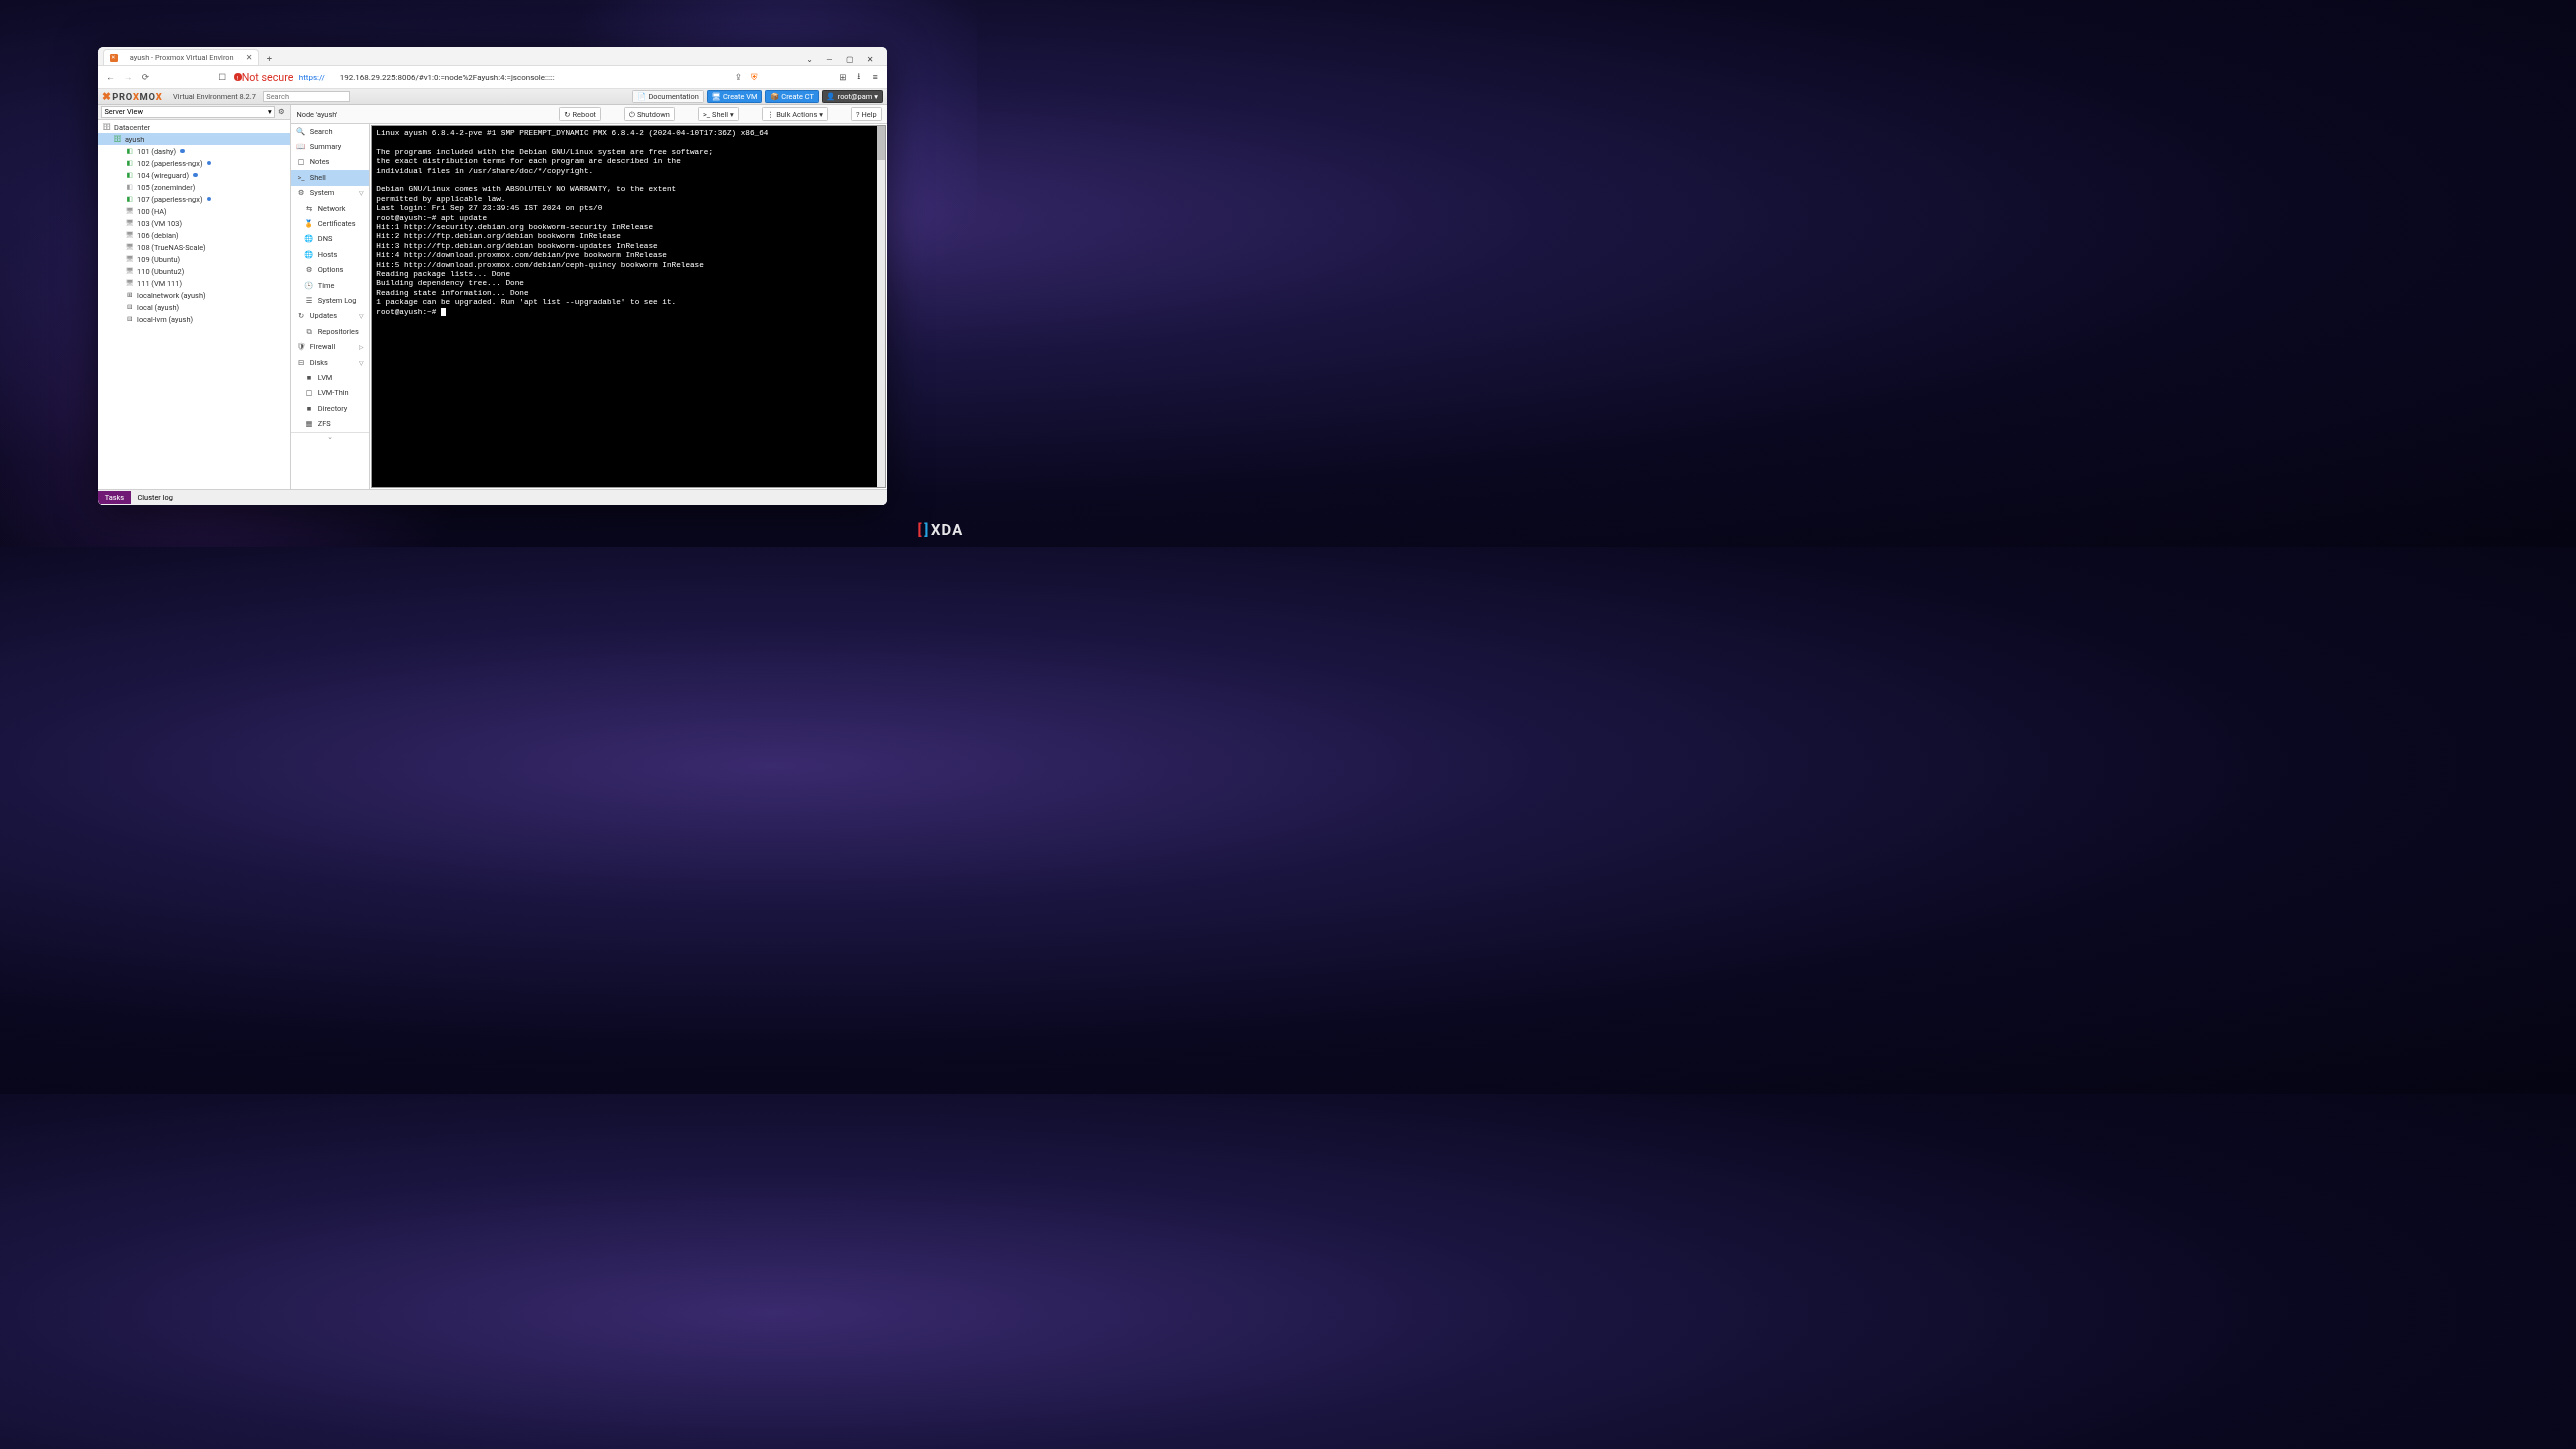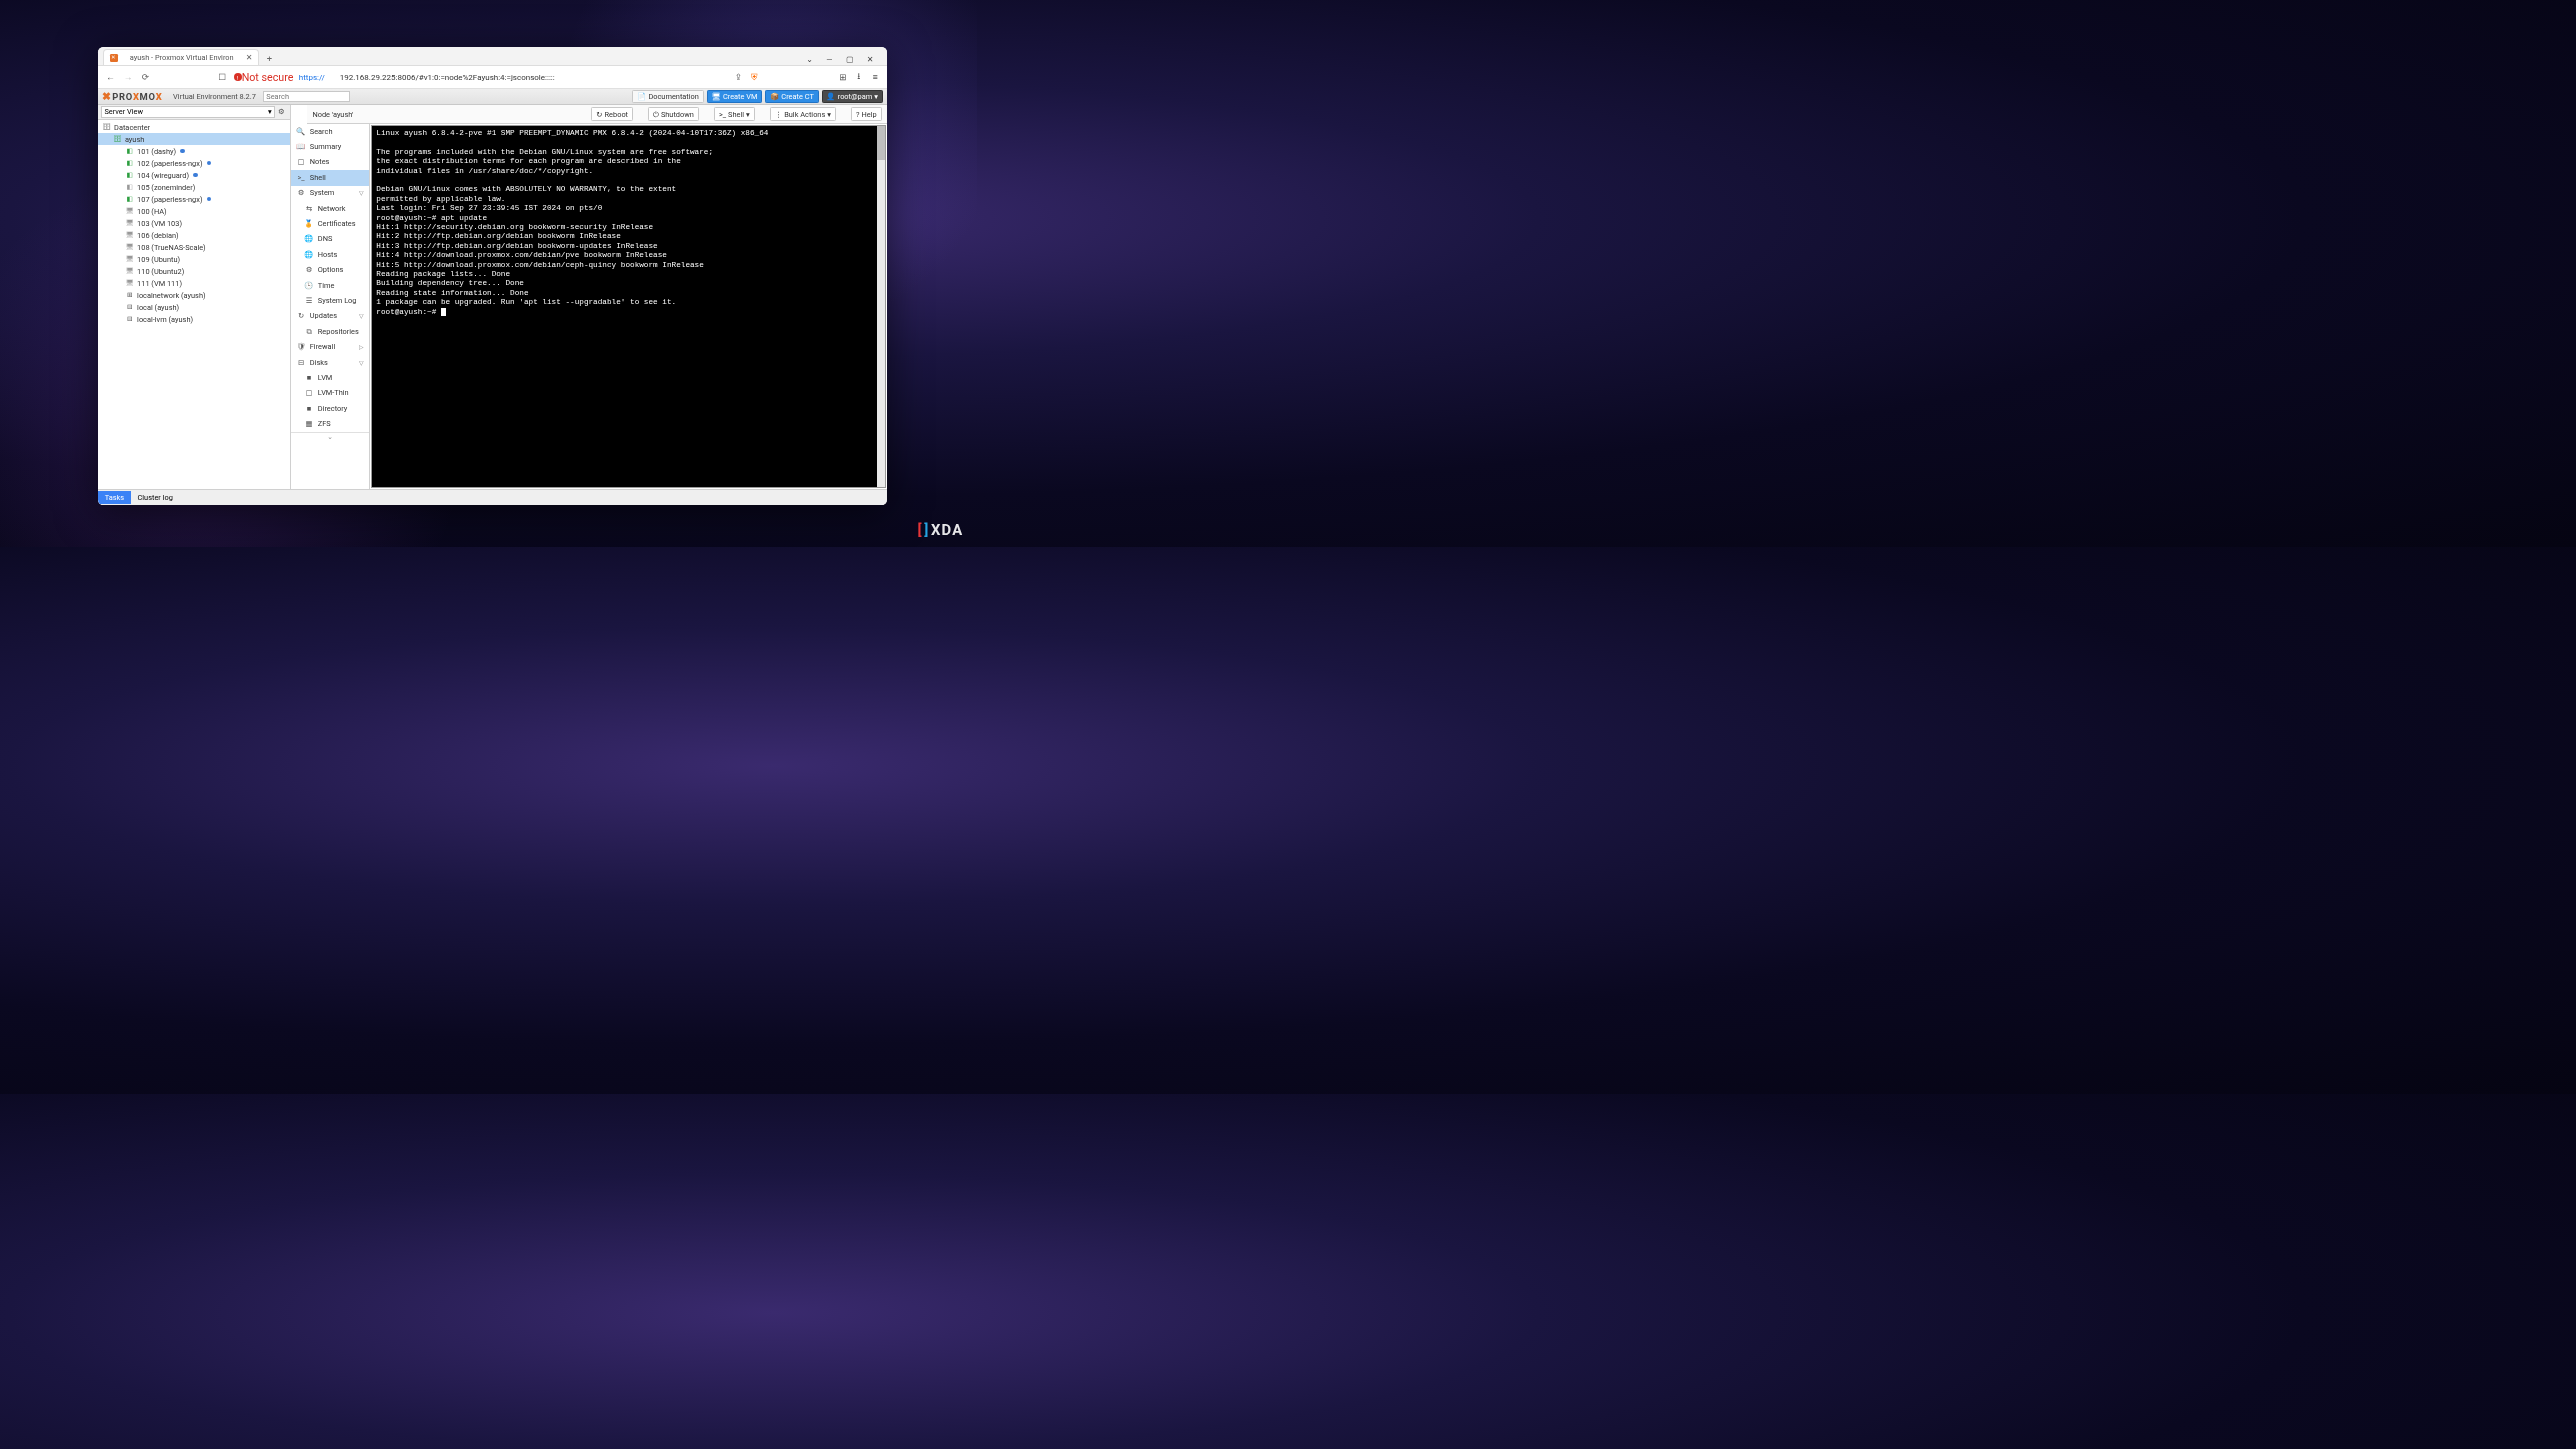--- a/index.html
+++ b/index.html
@@ -47,39 +47,39 @@
 .tn { display:flex; align-items:center; height:12px; padding:0 2.7px; gap:2.7px; cursor:pointer; white-space:nowrap; }
 .tn.sel { background:#b5d6f5; }
 .tn .ico { width:9.4px; text-align:center; font-size:6.7px; color:#555; }
 .tn .ico.green { color:#2c9e3f; }
 .tn .ico.gray { color:#999; }
 .dot { width:4.7px; height:4.7px; border-radius:50%; background:#3b7dd8; margin-left:1.3px; }
 .indent0 { padding-left: 4px; }
 .indent1 { padding-left: 14.8px; }
 .indent2 { padding-left: 27px; }
 .mid { width: 79px; border-right:0.7px solid #d0d0d0; display:flex; flex-direction:column; }
-.crumb { height:19px; border-bottom:0.7px solid #d0d0d0; display:flex; align-items:center; padding:0 5.4px; font-size:7.4px; color:#333; gap:15px; background:#fafafa;margin-left:16px; }
+.crumb { height:19px; border-bottom:0.7px solid #d0d0d0; display:flex; align-items:center; padding:0 5.4px; font-size:7.4px; color:#333; gap:23px; background:#fafafa; }
 .crumb .title { flex:1; }
 .crumb .btn { border:0.7px solid #c8c8c8; background:#fff; padding:1.3px 4px; font-size:7.4px; display:flex; align-items:center; gap:2px; cursor:pointer; border-radius:1.3px; }
 .menu { display:flex; flex-direction:column; font-size:7.4px; overflow:auto; position:relative; }
 .mi { display:flex; align-items:center; gap:4px; height:15.4px; padding:0 5.4px; cursor:pointer; color:#333; border-bottom:0.7px solid transparent; }
 .mi.sel { background:#b5d6f5; }
 .mi .mico { width:9.4px; text-align:center; color:#555; font-size:7.4px; }
 .mi .exp { margin-left:auto; color:#888; font-size:6px; }
 .mi.sub { padding-left:13.4px; }
 .menudown { height:9.4px; text-align:center; color:#888; font-size:6.7px; border-top:0.7px solid #e0e0e0; }
 .right { flex:1; display:flex; flex-direction:column; min-width:0; }
 .content { flex:1; background:#000; position:relative; margin:1.3px; border:0.7px solid #999; }
 .term { position:absolute; inset:0; right:8px; padding:2.7px 4px; font-family:"Courier New",monospace; font-size:7.7px; line-height:9.4px; color:#fff; white-space:pre; overflow:hidden; }
 .term .cursor { display:inline-block; width:4.7px; height:8px; background:#fff; vertical-align:text-bottom; }
 .tsb { position:absolute; right:0; top:0; bottom:0; width:8px; background:#eaeaea; }
 .tsb-thumb { position:absolute; top:0; left:0; right:0; height:34px; background:#bfbfbf; }
 .bottom { height:16px; background:#efefef; border-top:0.7px solid #d0d0d0; display:flex; align-items:center; font-size:7.4px; }
 .bottom .btab { padding:2px 6.7px; cursor:pointer; }
-.bottom .btab.sel { background:#3b82f6; color:#fff; }
+.bottom .btab.sel { background:#701a75; color:#fff; }
 .watermark { position:absolute; right:13.4px; bottom:8px; font-family:Arial; font-weight:bold; font-size:14.8px; letter-spacing:1.3px; color:#fff; opacity:0.9; display:flex; align-items:center; gap:1.3px;}
 .watermark .br1 { color:#ff3b3b; }
 .watermark .br2 { color:#29b6f6; }
 </style>
 </head>
 <body>
 
 <div class="browser">
   <div class="tabbar">
     <div class="tab">

